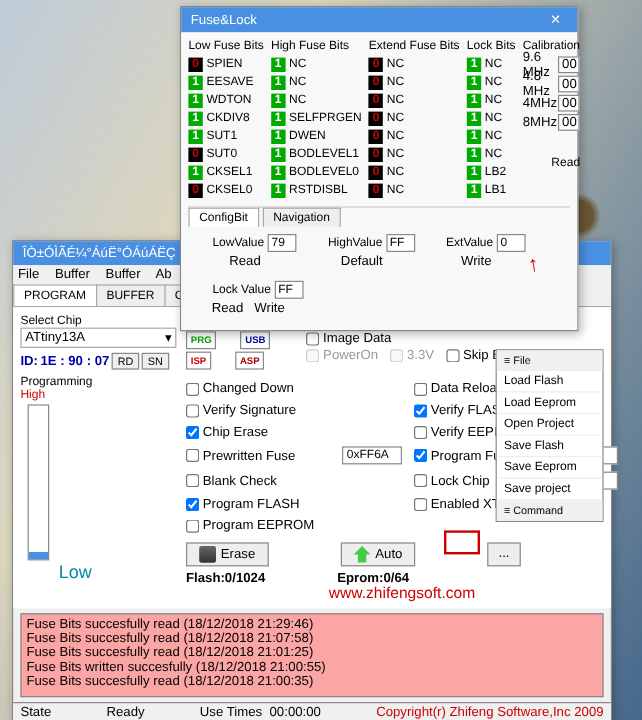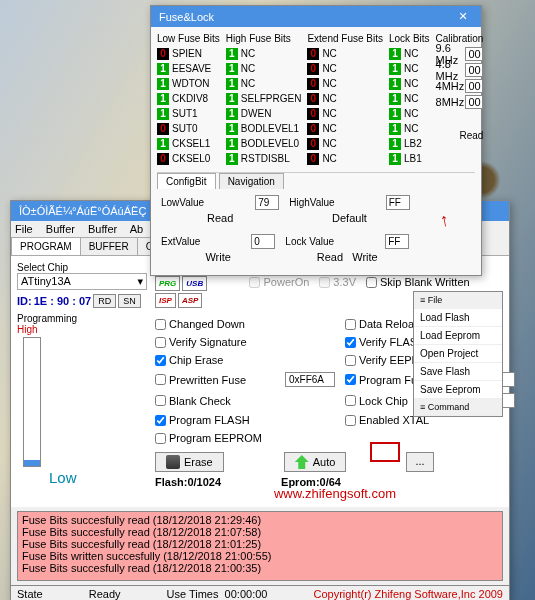--- a/index.html
+++ b/index.html
@@ -30,22 +30,22 @@
 .bit-box.red { background: #000; color: #c00; }
 .bit-row span { font-size: 10px; }
 .cal-row{display:flex;justify-content:space-between;align-items:center;height:16px;font-size:10px;}
 .cal-row .v{border:1px solid #888;padding:0 2px;background:#fff;width:18px;text-align:center;}
 .cal-read{text-align:right;margin-top:20px;font-size:10px;}
 
 .fuse-tabs { margin-top: 6px; border-top: 1px solid #ccc; }
 .fuse-tabs .tabrow span { display: inline-block; padding: 2px 8px; border: 1px solid #aaa; border-bottom: none; font-size: 10px; background: #eee; }
 .fuse-tabs .tabrow span.active { background: #fff; }
 .cfgbit { padding: 6px 4px; display: flex; align-items: center; gap: 10px; flex-wrap: wrap; }
-.cfgbit label { font-size: 10px; white-space: nowrap; }
-.cfgbit input { width: 24px; border: 1px solid #888; padding: 1px 2px; font-size: 10px; margin-left: 48px; }
+.cfgbit label { font-size: 10px; white-space: nowrap; margin-left: 16px; }
+.cfgbit input { width: 24px; border: 1px solid #888; padding: 1px 2px; font-size: 10px; }
 .cfgbit .block { display: flex; flex-direction: column; align-items: center; gap: 2px; }
 
 
 #main { left: 10px; top: 200px; width: 500px; }
 #main .menubar { background: #f0f0f0; padding: 2px 4px; font-size: 11px; }
 #main .menubar span { margin-right: 10px; }
 #main .tabs { display: flex; border-bottom: 1px solid #aaa; background: #f0f0f0; }
 #main .tabs span { padding: 3px 8px; border: 1px solid #aaa; border-bottom: none; margin-right: -1px; font-size: 10px; background: #eee; }
 #main .tabs span.active { background: #fff; }
 #main .content { padding: 6px; background: #fff; display: flex; gap: 8px; }
@@ -58,21 +58,21 @@
 .prog { margin-top: 4px; }
 .prog label { font-size: 10px; }
 .progbar { width: 18px; height: 130px; border: 1px solid #888; background: #fff; margin: 2px 0 2px 6px; position: relative; }
 .progbar::after { content:""; position:absolute; bottom:0; left:0; right:0; height:6px; background:#4a90e2; }
 .hi { color: #c00; font-size: 10px; }
 .lo { color: #08a; font-size: 15px; margin-left: 32px; }
 
 .midcol { flex: 1; }
 .group-h { display: flex; gap: 30px; }
 .group-h h5 { font-weight: normal; font-size: 10px; margin-bottom: 3px; }
-.badges { display: flex; gap: 2px; margin-top: 2px; font-style: italic; }
+.badges { display: flex; gap: 20px; margin-top: 2px; }
 .badge { border: 1px solid #888; padding: 2px 3px; font-size: 8px; font-weight: bold; }
 .badge.prg { color: #0a0; }
 .badge.isp { color: #c00; }
 .badge.usb { color: #00a; }
 .badge.asp { color: #a00; }
 
 .optsline { display: flex; gap: 10px; align-items: center; margin-top: 2px; }
 .chk { display: flex; align-items: center; gap: 3px; font-size: 10px; white-space: nowrap; }
 .chk input { width: 11px; height: 11px; }
 .chk.gray { color: #999; }
@@ -154,20 +154,26 @@
             <span class="badge prg">PRG</span>
             <span class="badge usb">USB</span>
           </div>
           <div class="badges">
             <span class="badge isp">ISP</span>
             <span class="badge asp">ASP</span>
           </div>
         </div>
         <div>
           <h5>Options</h5>
+          <div class="optsline">
+            <label class="chk">
+                <input type="checkbox" style="">
+                <span>Image Data</span>
+              </label>
+          </div>
           <div class="optsline">
             <label class="chk gray">
                 <input type="checkbox" disabled="" style="">
                 <span>PowerOn</span>
               </label>
             <label class="chk gray">
                 <input type="checkbox" disabled="" style="">
                 <span>3.3V</span>
               </label>
             <label class="chk">
@@ -272,20 +278,21 @@
       <div class="url">www.zhifengsoft.com</div>
     </div>
 
     <div class="rightmenu">
       <div class="sep">≡ File</div>
       <div>Load Flash</div>
       <div>Load Eeprom</div>
       <div>Open Project</div>
       <div>Save Flash</div>
       <div>Save Eeprom</div>
+      <div>Save project</div>
       <div class="sep">≡ Command</div>
     </div>
   </div>
 
   <div class="log">
     <div>Fuse Bits succesfully read (18/12/2018 21:29:46)</div>
     <div>Fuse Bits succesfully read (18/12/2018 21:07:58)</div>
     <div>Fuse Bits succesfully read (18/12/2018 21:01:25)</div>
     <div>Fuse Bits written succesfully (18/12/2018 21:00:55)</div>
     <div>Fuse Bits succesfully read (18/12/2018 21:00:35)</div>

